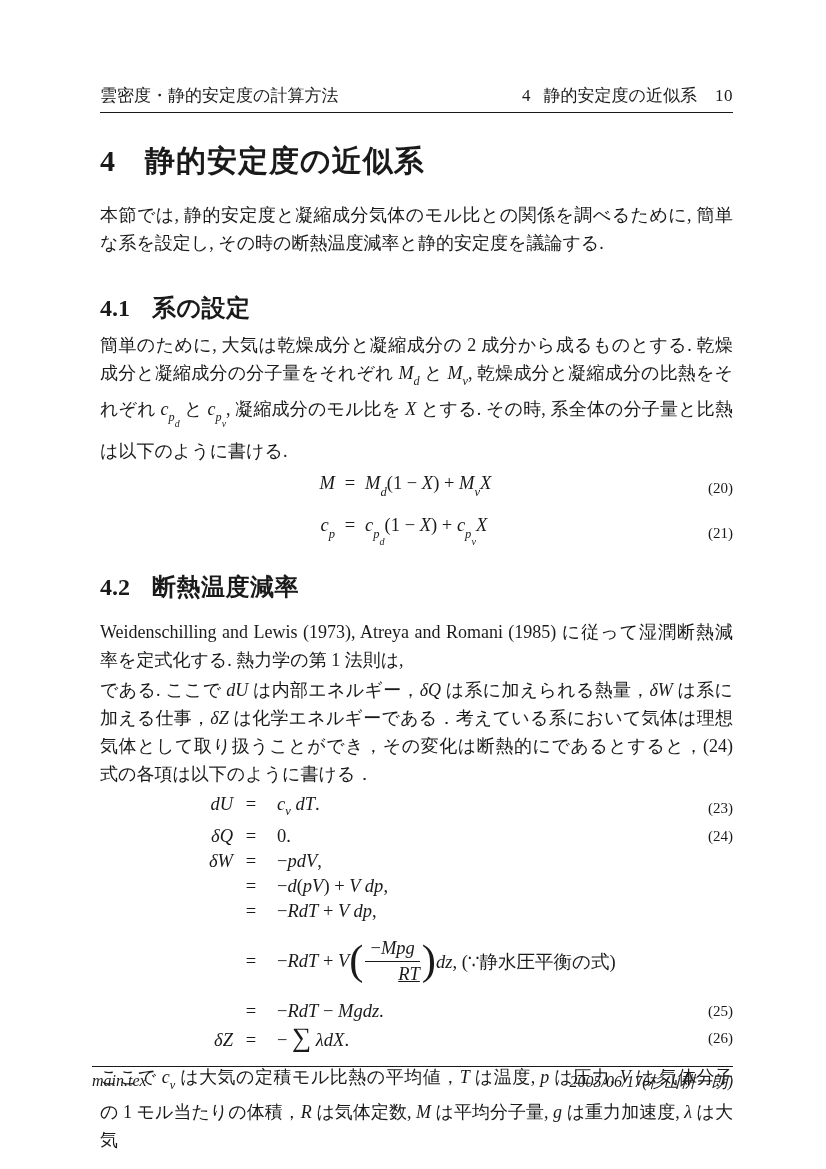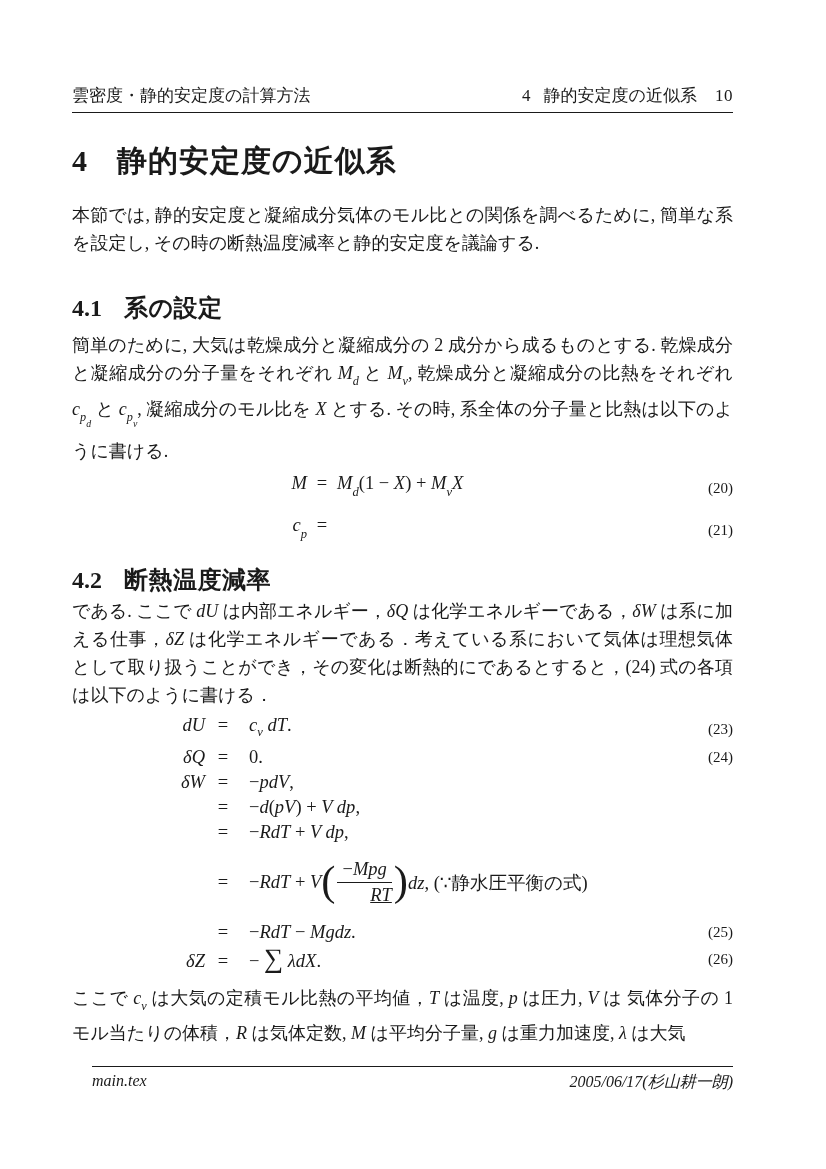--- a/index.html
+++ b/index.html
@@ -2,21 +2,21 @@
 <html><head>
 <meta charset="utf-8">
 <style>
   html,body{margin:0;padding:0;background:#ffffff;}
   .page{
     position:relative;
     width:826px;height:1169px;
     background:#ffffff;color:#1a1a1a;
     font-family:"Liberation Serif","DejaVu Serif",serif;
     box-sizing:border-box;
-    padding:84px 93px 0 72px;
+    padding:84px 93px 0 100px;
     overflow:hidden;
   }
   
   .header{display:flex;justify-content:space-between;align-items:baseline;font-size:17px;line-height:24px;}
   .h-right{display:flex;align-items:baseline;}
   .h-secnum{margin-right:13px;}
   .h-page{margin-left:18px;font-weight:normal;letter-spacing:.5px;}
   .hrule{border-top:1.6px solid #1a1a1a;margin-top:4px;}
   
   h1.sec{display:flex;align-items:baseline;margin:30px 0 0 0;font-size:30px;line-height:36px;font-weight:bold;}
@@ -96,32 +96,34 @@
   <div class="eqnarray eqfont">
     <div class="earow">
       <span class="ealhs"><span class="mi">M</span></span>
       <span class="earel">=</span>
       <span class="earhs"><span class="mi">M</span><span class="sub">d</span><span class="rm">(1 − </span><span class="mi">X</span><span class="rm">) + </span><span class="mi">M</span><span class="sub">v</span><span class="mi">X</span></span>
       <span class="eqnum">(20)</span>
     </div>
     <div class="earow">
       <span class="ealhs"><span class="mi">c</span><span class="sub">p</span></span>
       <span class="earel">=</span>
+      <span class="earhs"><span class="mi">c</span><span class="sub">p</span><span class="sub2">d</span><span class="rm">(1 − </span><span class="mi">X</span><span class="rm">) + </span><span class="mi">c</span><span class="sub">p</span><span class="sub2">v</span><span class="mi">X</span></span>
       <span class="eqnum">(21)</span>
     </div>
   </div>
 
   <h2 class="subsec" id="h42">
     <span class="secnum">4.2</span>
     <span class="sectitle">断熱温度減率</span>
   </h2>
 
+  <p class="body" id="p-42"><span class="rm">Weidenschilling and Lewis (1973), Atreya and Romani (1985) に従って湿潤断熱減率を定式化する. 熱力学の第 1 法則は,</span></p>
 
 
-  <p class="body" id="p-after22"><span class="rm">である. ここで </span><span class="mi">dU</span><span class="rm"> は内部エネルギー，</span><span class="mi">δQ</span><span class="rm"> は化学エネルギーである，</span><span class="mi">δW</span><span class="rm"> は系に加える仕事，</span><span class="mi">δZ</span><span class="rm"> は化学エネルギーである．考えている系において気体は理想気体として取り扱うことができ，その変化は断熱的にであるとすると，(24) 式の各項は以下のように書ける．</span></p>
+  <p class="body" id="p-after22"><span class="rm">である. ここで </span><span class="mi">dU</span><span class="rm"> は内部エネルギー，</span><span class="mi">δQ</span><span class="rm"> は系に加えられる熱量，</span><span class="mi">δW</span><span class="rm"> は系に加える仕事，</span><span class="mi">δZ</span><span class="rm"> は化学エネルギーである．考えている系において気体は理想気体として取り扱うことができ，その変化は断熱的にであるとすると，(24) 式の各項は以下のように書ける．</span></p>
 
   <div class="align eqfont">
     <div class="arow">
       <span class="alhs"><span class="mi">dU</span></span>
       <span class="arel">=</span>
       <span class="arhs"><span class="mi">c</span><span class="sub">v</span><span class="mi"> dT</span><span class="rm">.</span></span>
       <span class="eqnum">(23)</span>
     </div>
     <div class="arow">
       <span class="alhs"><span class="mi">δQ</span></span>

